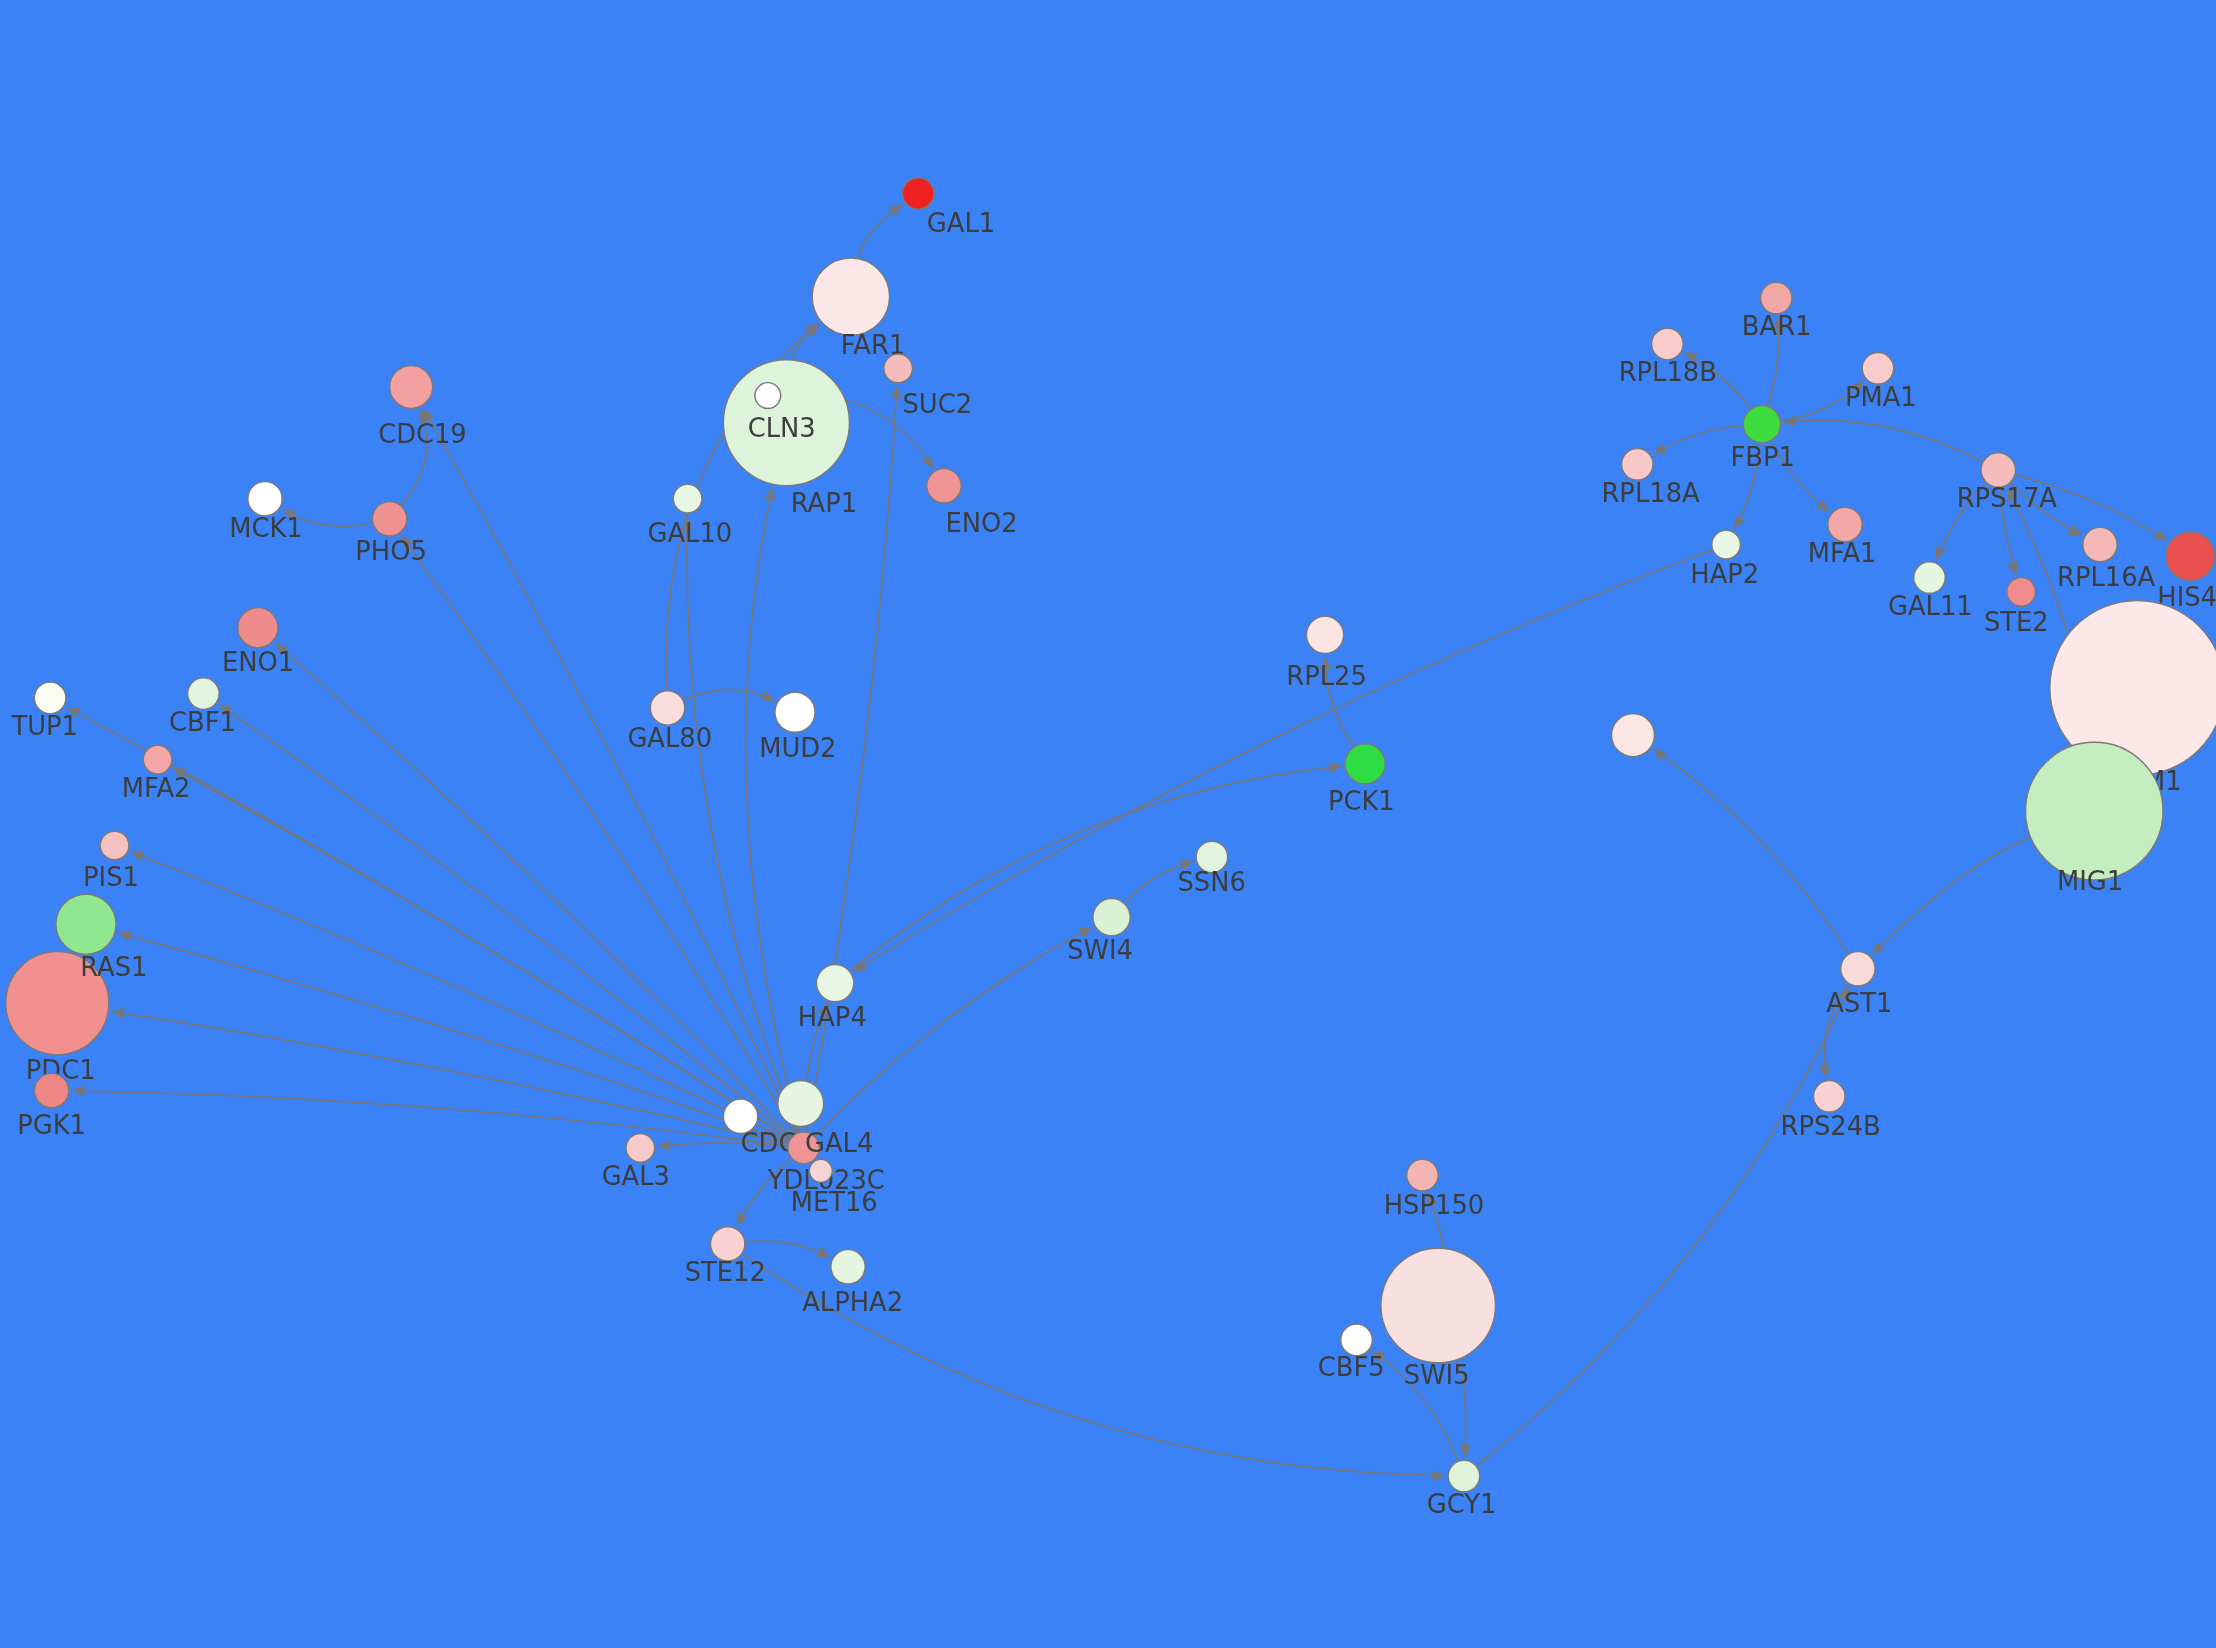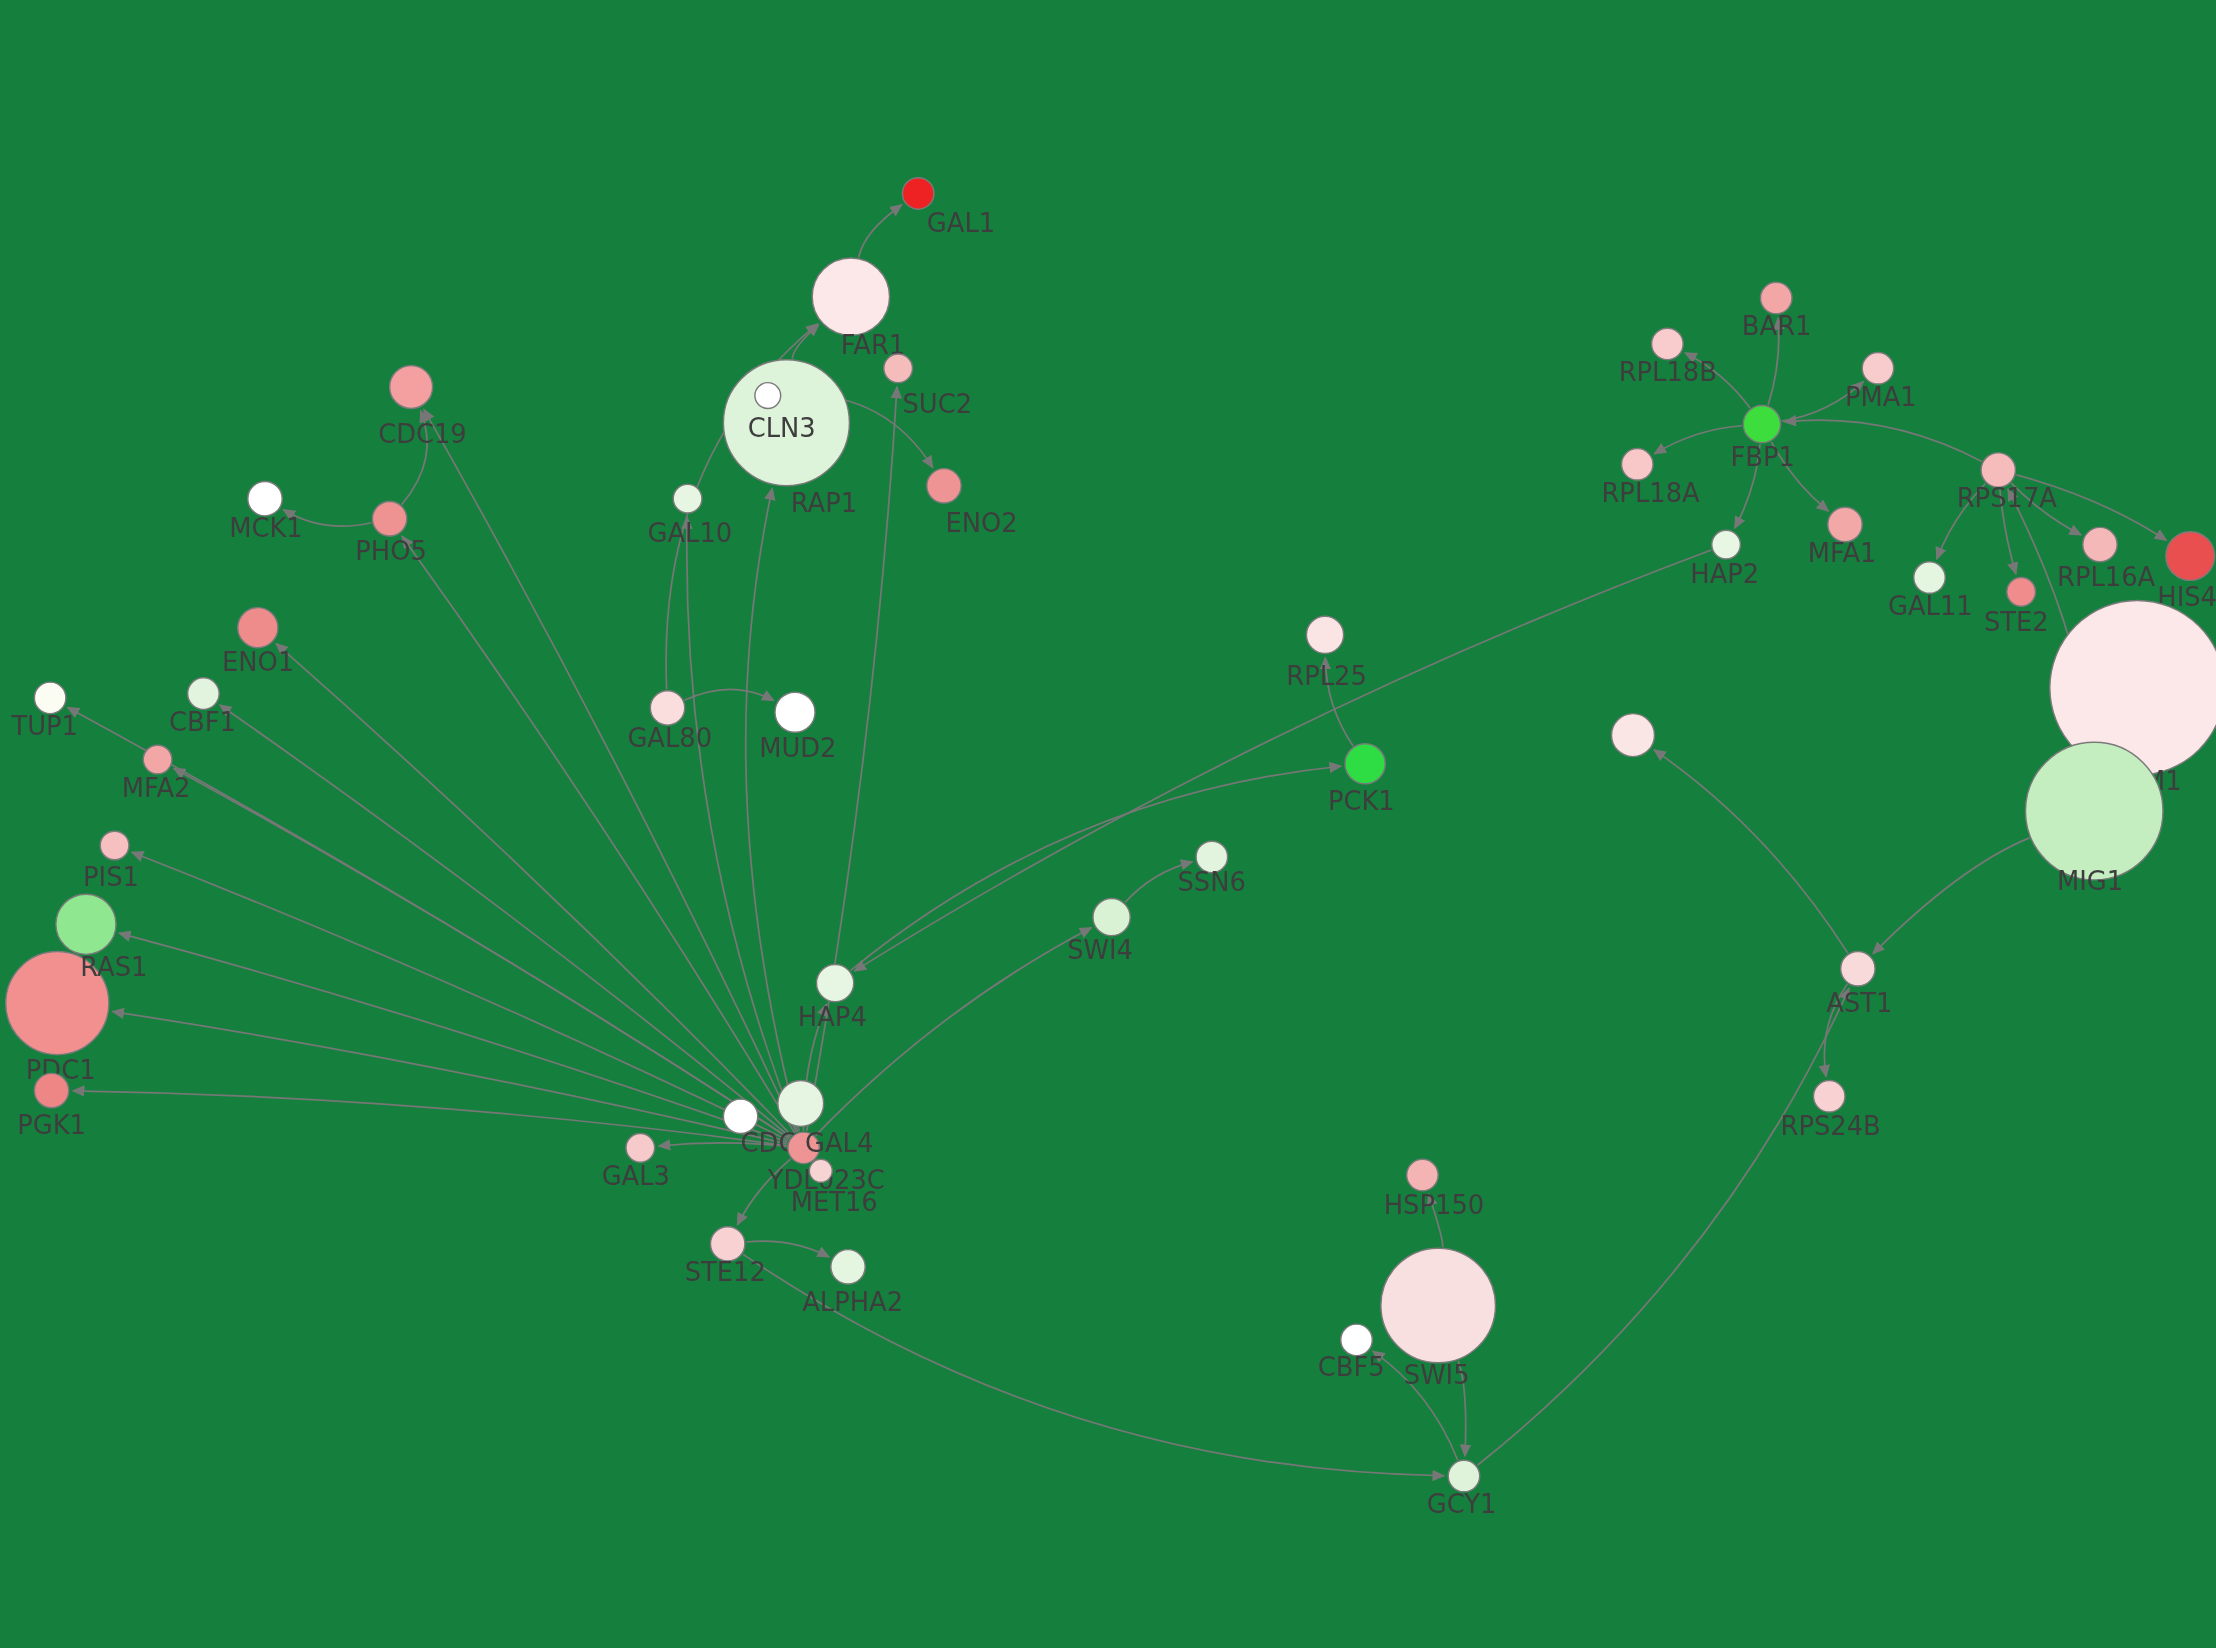--- a/index.html
+++ b/index.html
@@ -9,21 +9,21 @@
   }
   body {
     width: 2216px;
     height: 1648px;
     overflow: hidden;
     font-family: "DejaVu Sans", sans-serif;
   }
   .stage {
     position: absolute;
     inset: 0;
-    background: #15803d;
+    background: #3b82f6;
   }
   svg.graph {
     display: block;
     width: 2216px;
     height: 1648px;
   }
   .edge {
     fill: none;
     stroke: #777777;
     stroke-width: 1.2;

